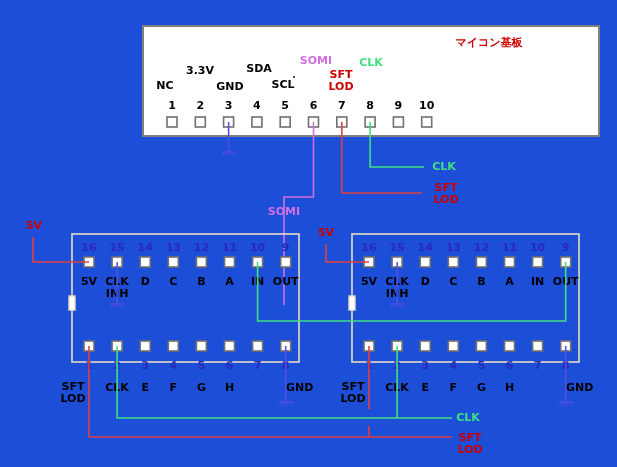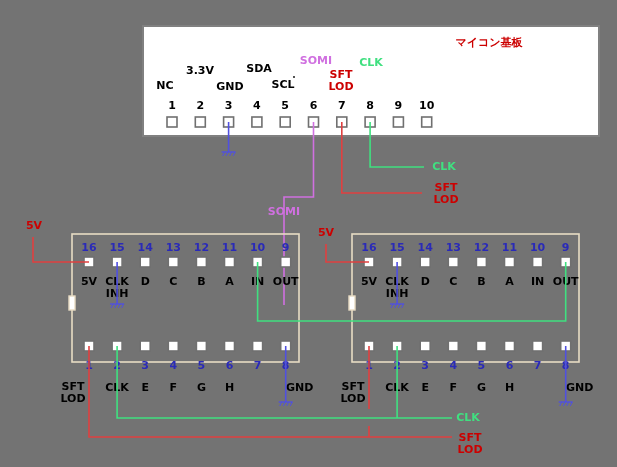--- a/index.html
+++ b/index.html
@@ -1,16 +1,16 @@
 <!DOCTYPE html>
 <html><head>
 <meta charset="utf-8">
 <style>
   html, body { margin:0; padding:0; background:#ffffff; }
-  #canvas { position:relative; width:617px; height:467px; overflow:hidden; background:#737373; }
+  #canvas { position:relative; width:617px; height:467px; overflow:hidden; background:#1d4ed8; }
   svg { position:absolute; left:0; top:0; }
   .t { font-family: "DejaVu Sans", sans-serif; font-weight:bold; font-size:11px; }
 </style>
 </head>
 <body>
 
 <div id="canvas">
   <svg id="sch" width="617" height="467" viewBox="0 0 617 467">
       <rect x="143" y="26" width="456" height="110" fill="#fff" stroke="#808080" stroke-width="2"></rect>
       <text x="489" y="46" fill="#cc0000" text-anchor="middle" class="t" font-size="12">マイコン基板</text>

